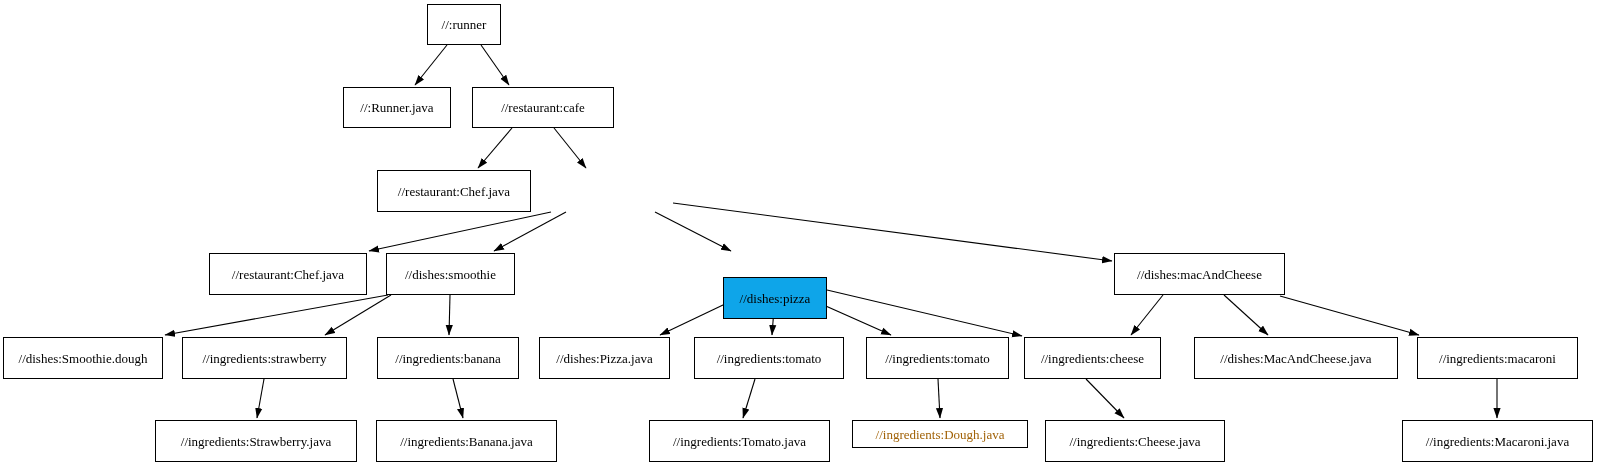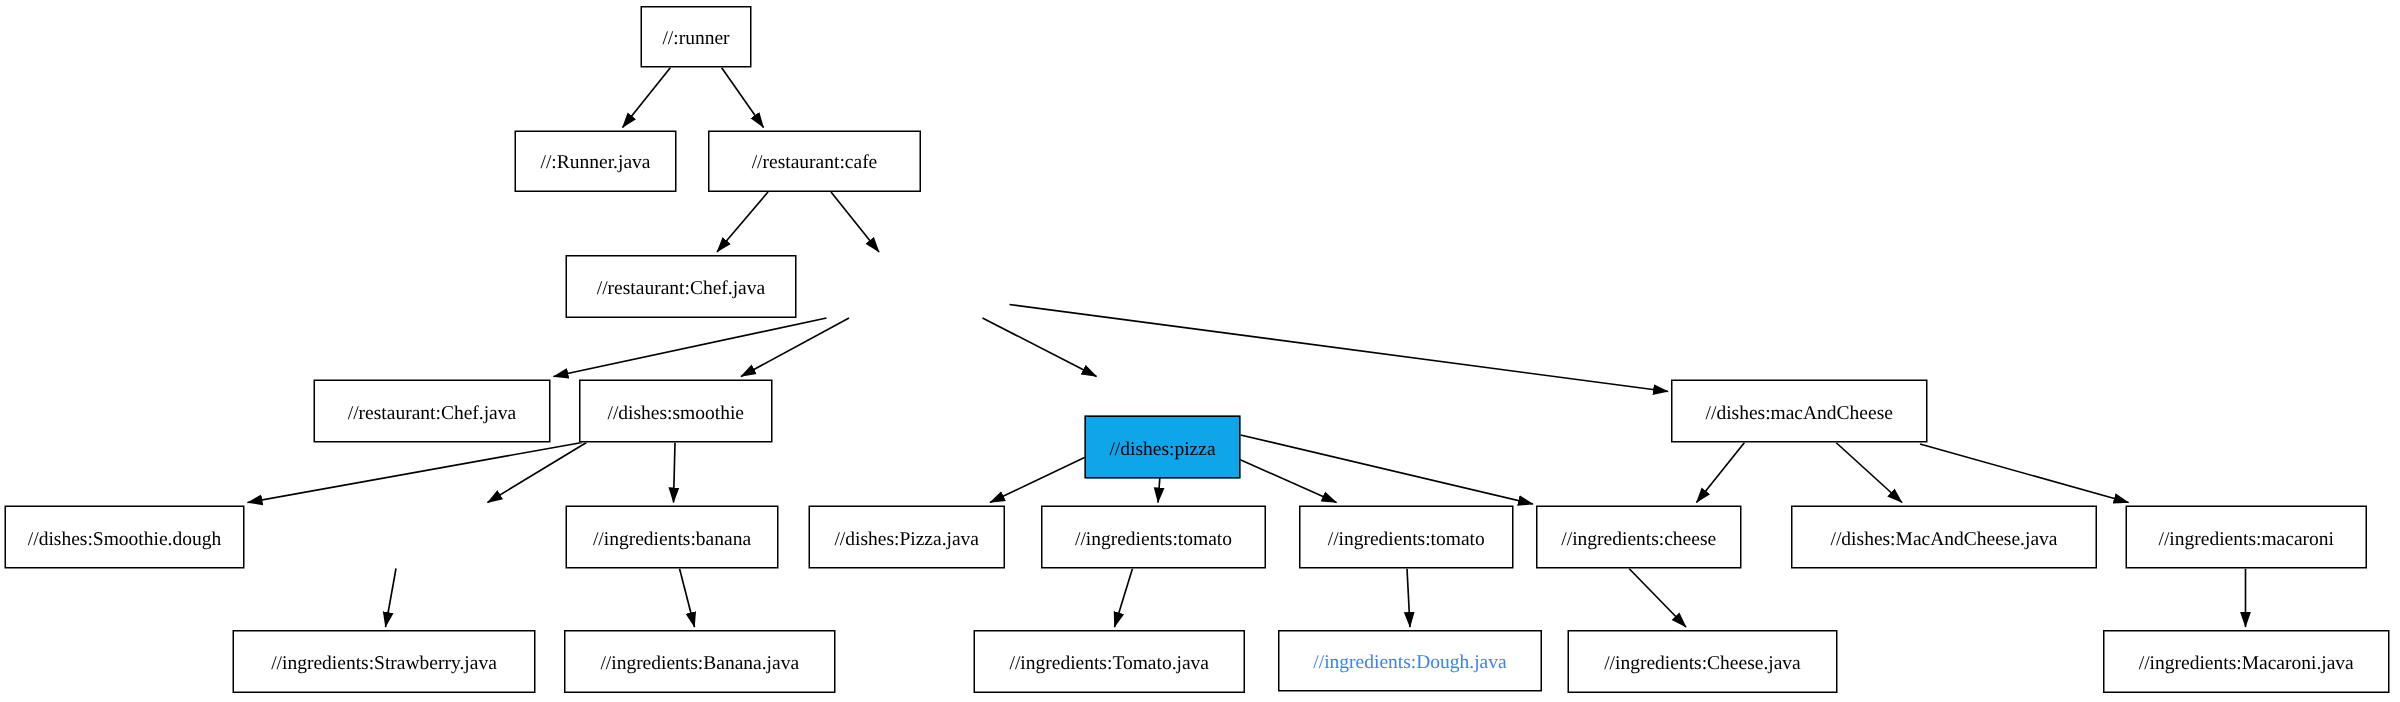--- a/index.html
+++ b/index.html
@@ -97,20 +97,23 @@
     </div>
     <div class="node" style="left: 723px; top: 253px; width: 104px; height: 42px; background: #0ea5e9; border-color: rgb(0, 0, 0); color: rgb(0, 0, 0); margin-top: 24px;">
       <span>//dishes:pizza</span>
     </div>
     <div class="node" style="left: 1114px; top: 253px; width: 171px; height: 42px; background: rgb(255, 255, 255); border-color: rgb(0, 0, 0); color: rgb(0, 0, 0);">
       <span>//dishes:macAndCheese</span>
     </div>
     <div class="node" style="left: 3px; top: 337px; width: 160px; height: 42px; background: rgb(255, 255, 255); border-color: rgb(0, 0, 0); color: rgb(0, 0, 0);">
       <span>//dishes:Smoothie.dough</span>
     </div>
+    <div class="node" style="left: 182px; top: 337px; width: 165px; height: 42px; background: rgb(255, 255, 255); border-color: rgb(0, 0, 0); color: rgb(0, 0, 0);">
+      <span>//ingredients:strawberry</span>
+    </div>
     <div class="node" style="left: 377px; top: 337px; width: 142px; height: 42px; background: rgb(255, 255, 255); border-color: rgb(0, 0, 0); color: rgb(0, 0, 0);">
       <span>//ingredients:banana</span>
     </div>
     <div class="node" style="left: 539px; top: 337px; width: 131px; height: 42px; background: rgb(255, 255, 255); border-color: rgb(0, 0, 0); color: rgb(0, 0, 0);">
       <span>//dishes:Pizza.java</span>
     </div>
     <div class="node" style="left: 694px; top: 337px; width: 150px; height: 42px; background: rgb(255, 255, 255); border-color: rgb(0, 0, 0); color: rgb(0, 0, 0);">
       <span>//ingredients:tomato</span>
     </div>
     <div class="node" style="left: 866px; top: 337px; width: 143px; height: 42px; background: rgb(255, 255, 255); border-color: rgb(0, 0, 0); color: rgb(0, 0, 0);">
@@ -127,21 +130,21 @@
     </div>
     <div class="node" style="left: 155px; top: 420px; width: 202px; height: 42px; background: rgb(255, 255, 255); border-color: rgb(0, 0, 0); color: rgb(0, 0, 0);">
       <span>//ingredients:Strawberry.java</span>
     </div>
     <div class="node" style="left: 376px; top: 420px; width: 181px; height: 42px; background: rgb(255, 255, 255); border-color: rgb(0, 0, 0); color: rgb(0, 0, 0);">
       <span>//ingredients:Banana.java</span>
     </div>
     <div class="node" style="left: 649px; top: 420px; width: 181px; height: 42px; background: rgb(255, 255, 255); border-color: rgb(0, 0, 0); color: rgb(0, 0, 0);">
       <span>//ingredients:Tomato.java</span>
     </div>
-    <div class="node" style="left: 852px; top: 420px; width: 176px; height: 41px; background: rgb(255, 255, 255); border-color: rgb(0, 0, 0); color: #3b82f6;">
+    <div class="node" style="left: 852px; top: 420px; width: 176px; height: 28px; background: rgb(255, 255, 255); border-color: rgb(0, 0, 0); color: #a16207;">
       <span>//ingredients:Dough.java</span>
     </div>
     <div class="node" style="left: 1045px; top: 420px; width: 180px; height: 42px; background: rgb(255, 255, 255); border-color: rgb(0, 0, 0); color: rgb(0, 0, 0);">
       <span>//ingredients:Cheese.java</span>
     </div>
     <div class="node" style="left: 1402px; top: 420px; width: 191px; height: 42px; background: rgb(255, 255, 255); border-color: rgb(0, 0, 0); color: rgb(0, 0, 0);">
       <span>//ingredients:Macaroni.java</span>
     </div>
   </div>
 

